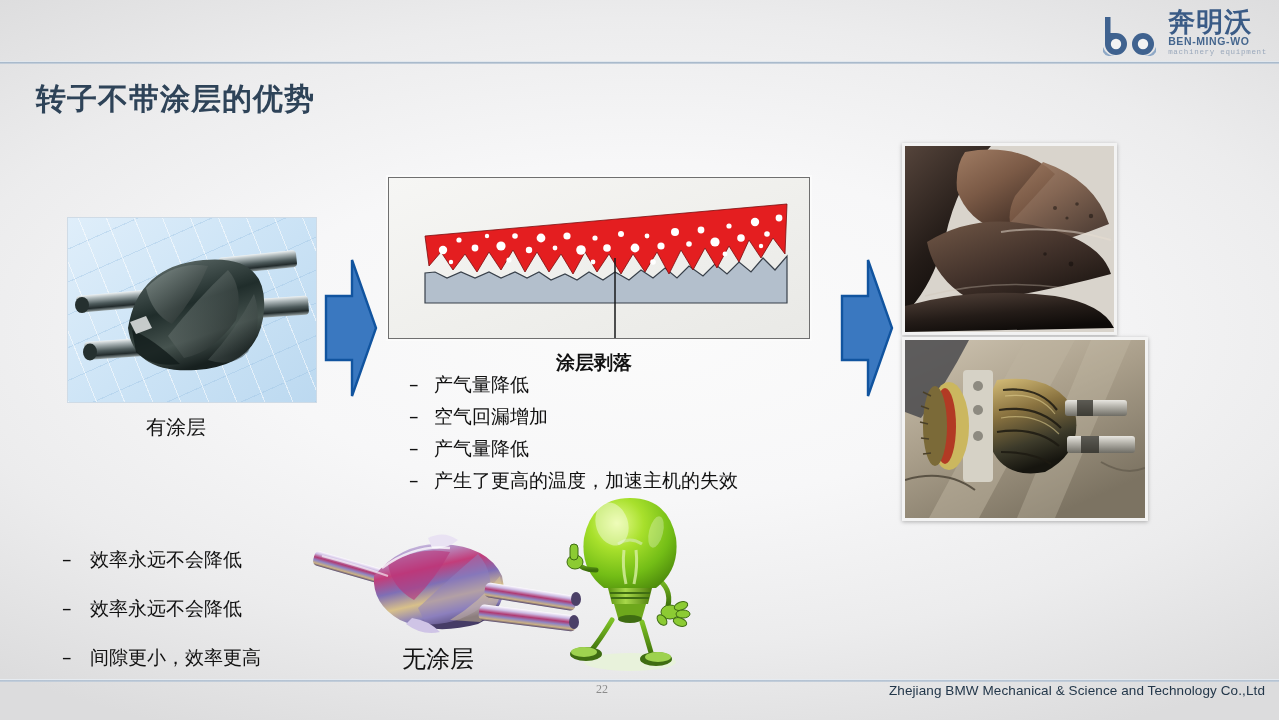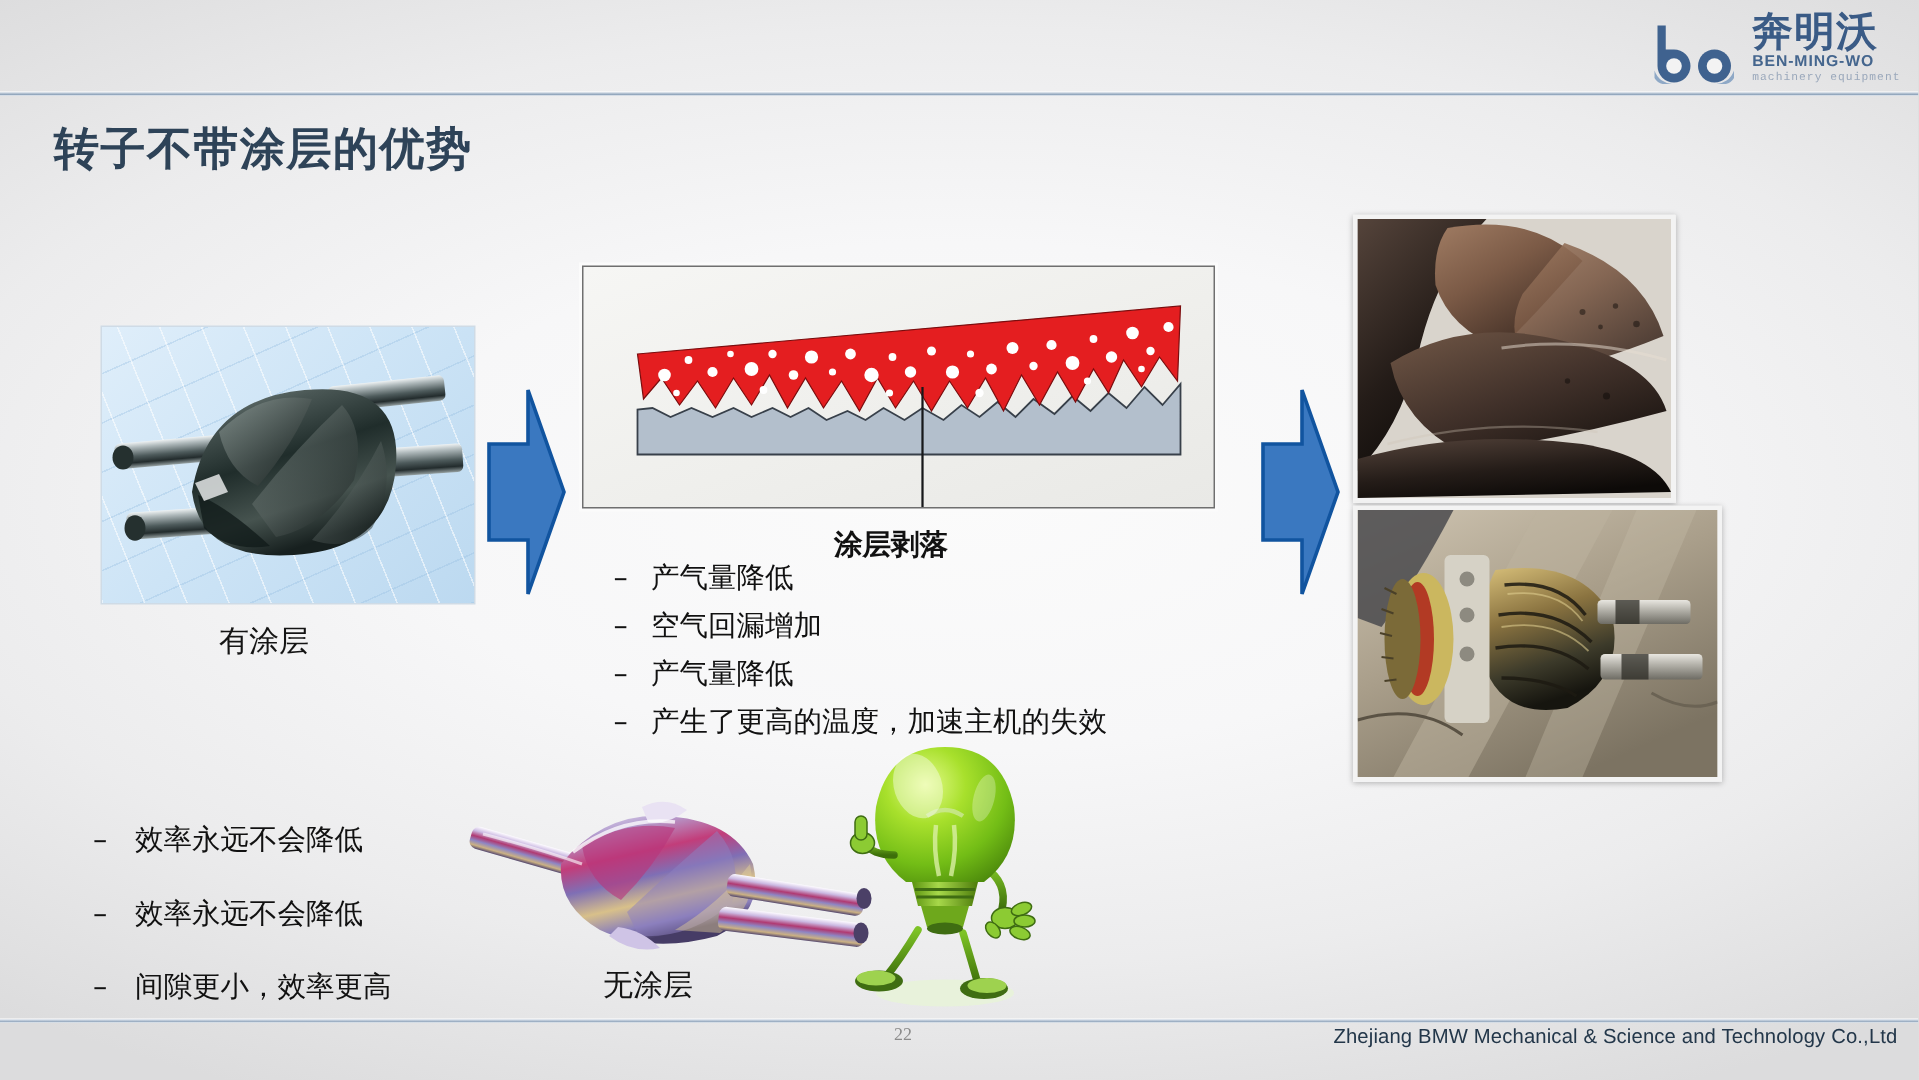--- a/index.html
+++ b/index.html
@@ -124,21 +124,21 @@
 
   
   .label-coated {
     position: absolute; left: 146px; top: 414px;
     font-family: "DejaVu Sans", sans-serif;
     font-size: 20px; color: #141414; white-space: nowrap;
   }
   .label-uncoated {
     position: absolute; left: 402px; top: 643px;
     font-family: "DejaVu Sans", sans-serif;
-    font-size: 20px; color: #141414; white-space: nowrap;
+    font-size: 24px; color: #141414; white-space: nowrap;
   }
   .diagram-caption {
     position: absolute; left: 556px; top: 350px;
     font-family: Liberation Mono, monospace;
     font-size: 19px; font-weight: 700; color: #111; white-space: nowrap;
   }
 
   .bullets-center {
     position: absolute; left: 409px; top: 372px;
     font-family: "DejaVu Sans", sans-serif;

